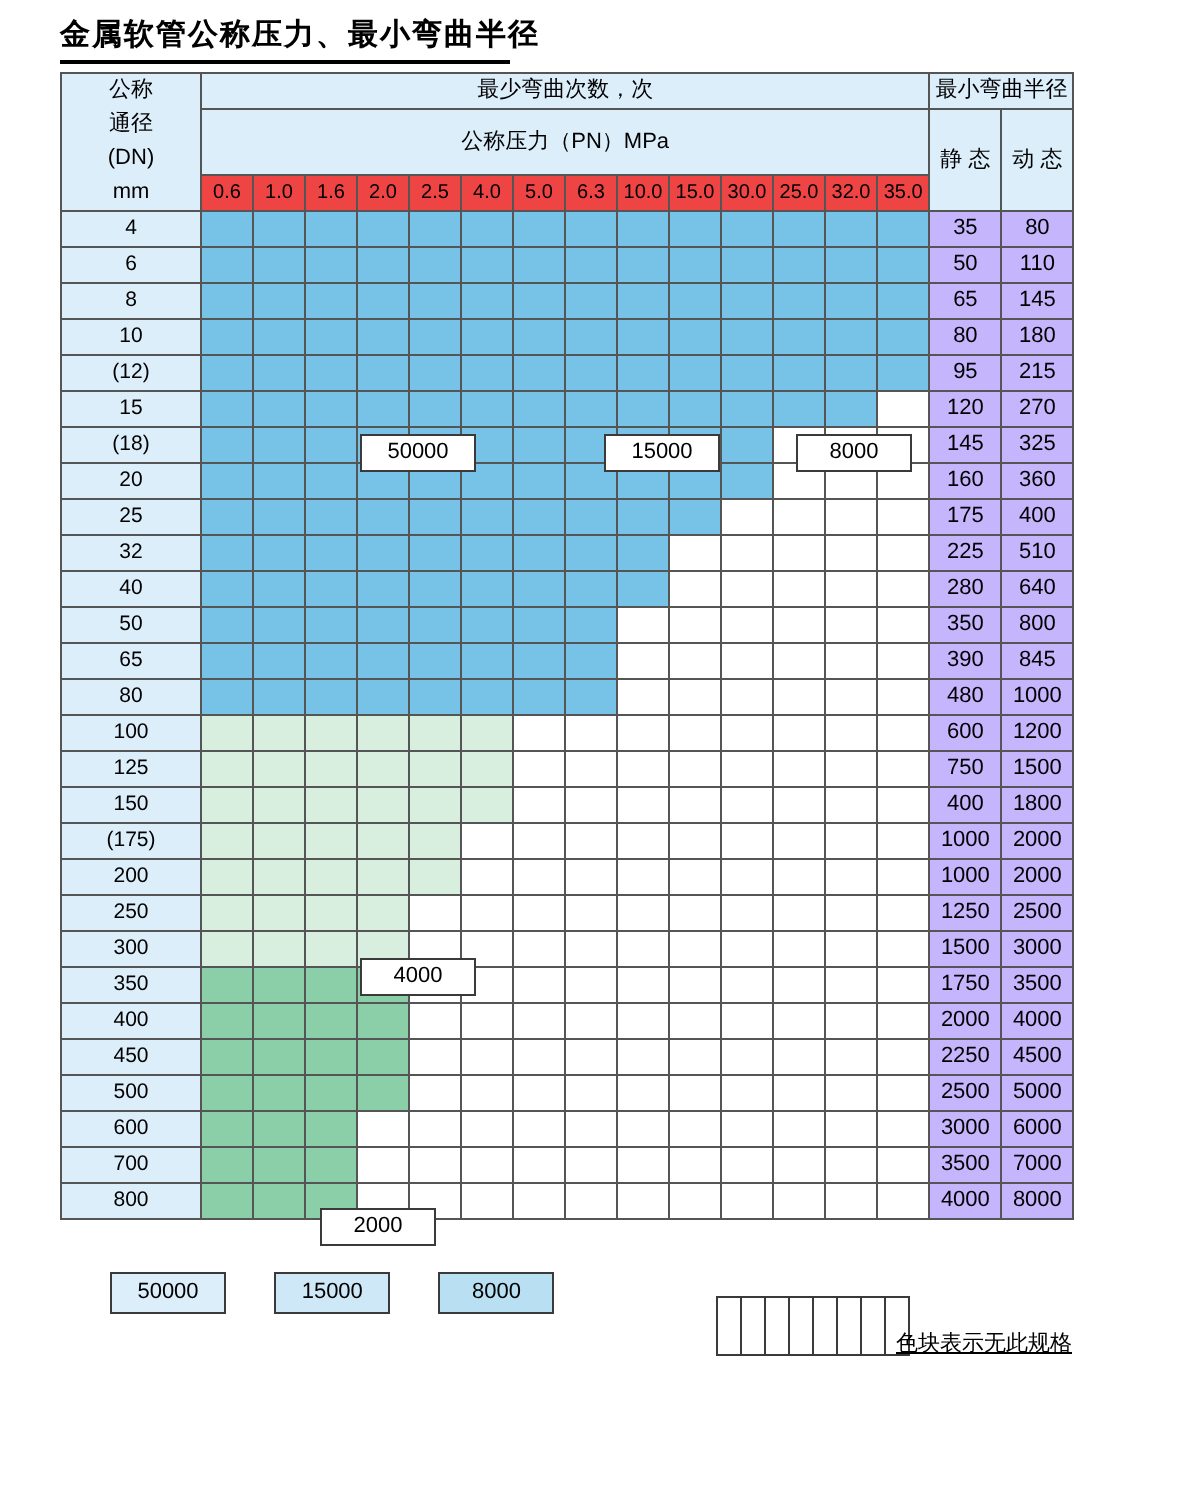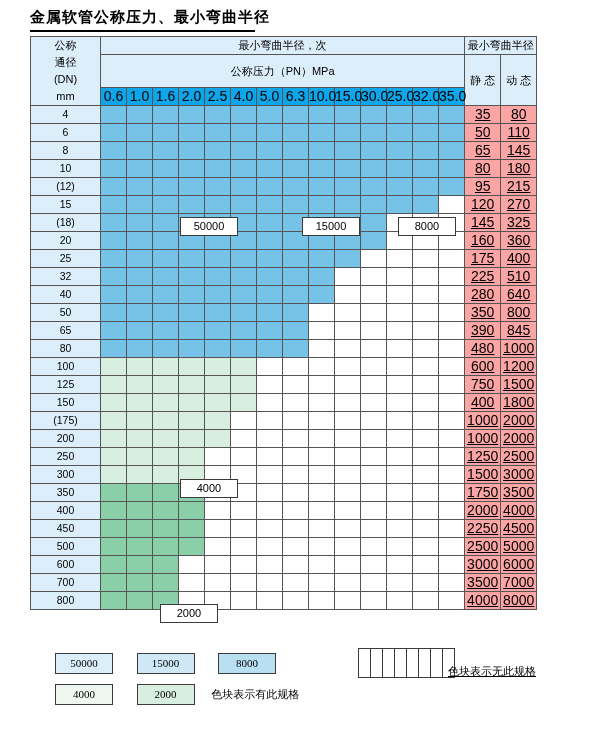--- a/index.html
+++ b/index.html
@@ -31,41 +31,41 @@
   table.main td,table.main th{
     border:1px solid #555;
     padding:0;
     text-align:center;
     vertical-align:middle;
     font-weight:normal;
     height:17px;
     line-height:17px;
   }
   .hdr{background:#ddeefb;font-size:11px;}
-  .hdr-small{background:#0ea5e9;font-size:14px;}
+  .hdr-small{background:#ef4444;font-size:10px;}
   .dncell{background:#ddeefb;font-size:10.5px;width:70px;}
-  .radcell{background:#fca5a5;font-size:14px;width:36px;text-decoration:underline;}
+  .radcell{background:#c4b5fd;font-size:11px;width:36px;}
   .cell{width:26px;background:#ffffff;}
   .c-blue{background:#77c3e8;}
   .c-green{background:#8bcfa9;}
   .c-lightgreen{background:#d8eede;}
   .c-white{background:#ffffff;}
   
   .vlabel{
     position:absolute;
     background:#ffffff;
     border:1px solid #3a3a3a;
     font-size:11px;
     text-align:center;
     line-height:17px;
     height:17px;
     z-index:5;
   }
   #legend{
-    position:absolute;left:55px;top:653px;width:520px;font-size:11px;font-family:Liberation Serif, serif;
+    position:absolute;left:55px;top:636px;width:520px;font-size:11px;
   }
   .lg-box{
     display:inline-block;
     width:56px;height:19px;line-height:19px;text-align:center;
     border:1px solid #3a3a3a;font-size:11px;
     vertical-align:middle;
   }
   .lg-row{margin-bottom:10px;white-space:nowrap;}
   .lg-gap{display:inline-block;width:18px;}
   .lg-text{display:inline-block;margin-left:14px;vertical-align:middle;font-size:11px;}
@@ -98,21 +98,21 @@
       <col style="width:36px">
     </colgroup>
     <thead>
       <tr>
         <td class="hdr" rowspan="3">
           <div>公称</div>
           <div>通径</div>
           <div>(DN)</div>
           <div>mm</div>
         </td>
-        <td class="hdr" colspan="14">最小弯曲半径，次</td>
+        <td class="hdr" colspan="14">最少弯曲次数，次</td>
         <td class="hdr" colspan="2">最小弯曲半径</td>
       </tr>
       <tr>
         <td class="hdr" colspan="14">公称压力（PN）MPa</td>
         <td class="hdr" rowspan="2">静 态</td>
         <td class="hdr" rowspan="2">动 态</td>
       </tr>
       <tr id="pressure-row">
           <td class="hdr-small">0.6</td>
           <td class="hdr-small">1.0</td>
@@ -675,26 +675,20 @@
 </div>
 
 <div id="legend">
   <div class="lg-row">
     <span class="lg-box lg-blue">50000</span>
     <span class="lg-gap"></span>
     <span class="lg-box lg-blue2">15000</span>
     <span class="lg-gap"></span>
     <span class="lg-box lg-blue3">8000</span>
   </div>
-  <div class="lg-row">
-    <span class="lg-box lg-grn">4000</span>
-    <span class="lg-gap"></span>
-    <span class="lg-box lg-grn2">2000</span>
-    <span class="lg-text">色块表示有此规格</span>
-  </div>
 </div>
 
 <div id="legend-right">
   <table class="lgtbl">
     <tbody>
         <tr>
       <td></td>
       <td></td>
       <td></td>
       <td></td>

